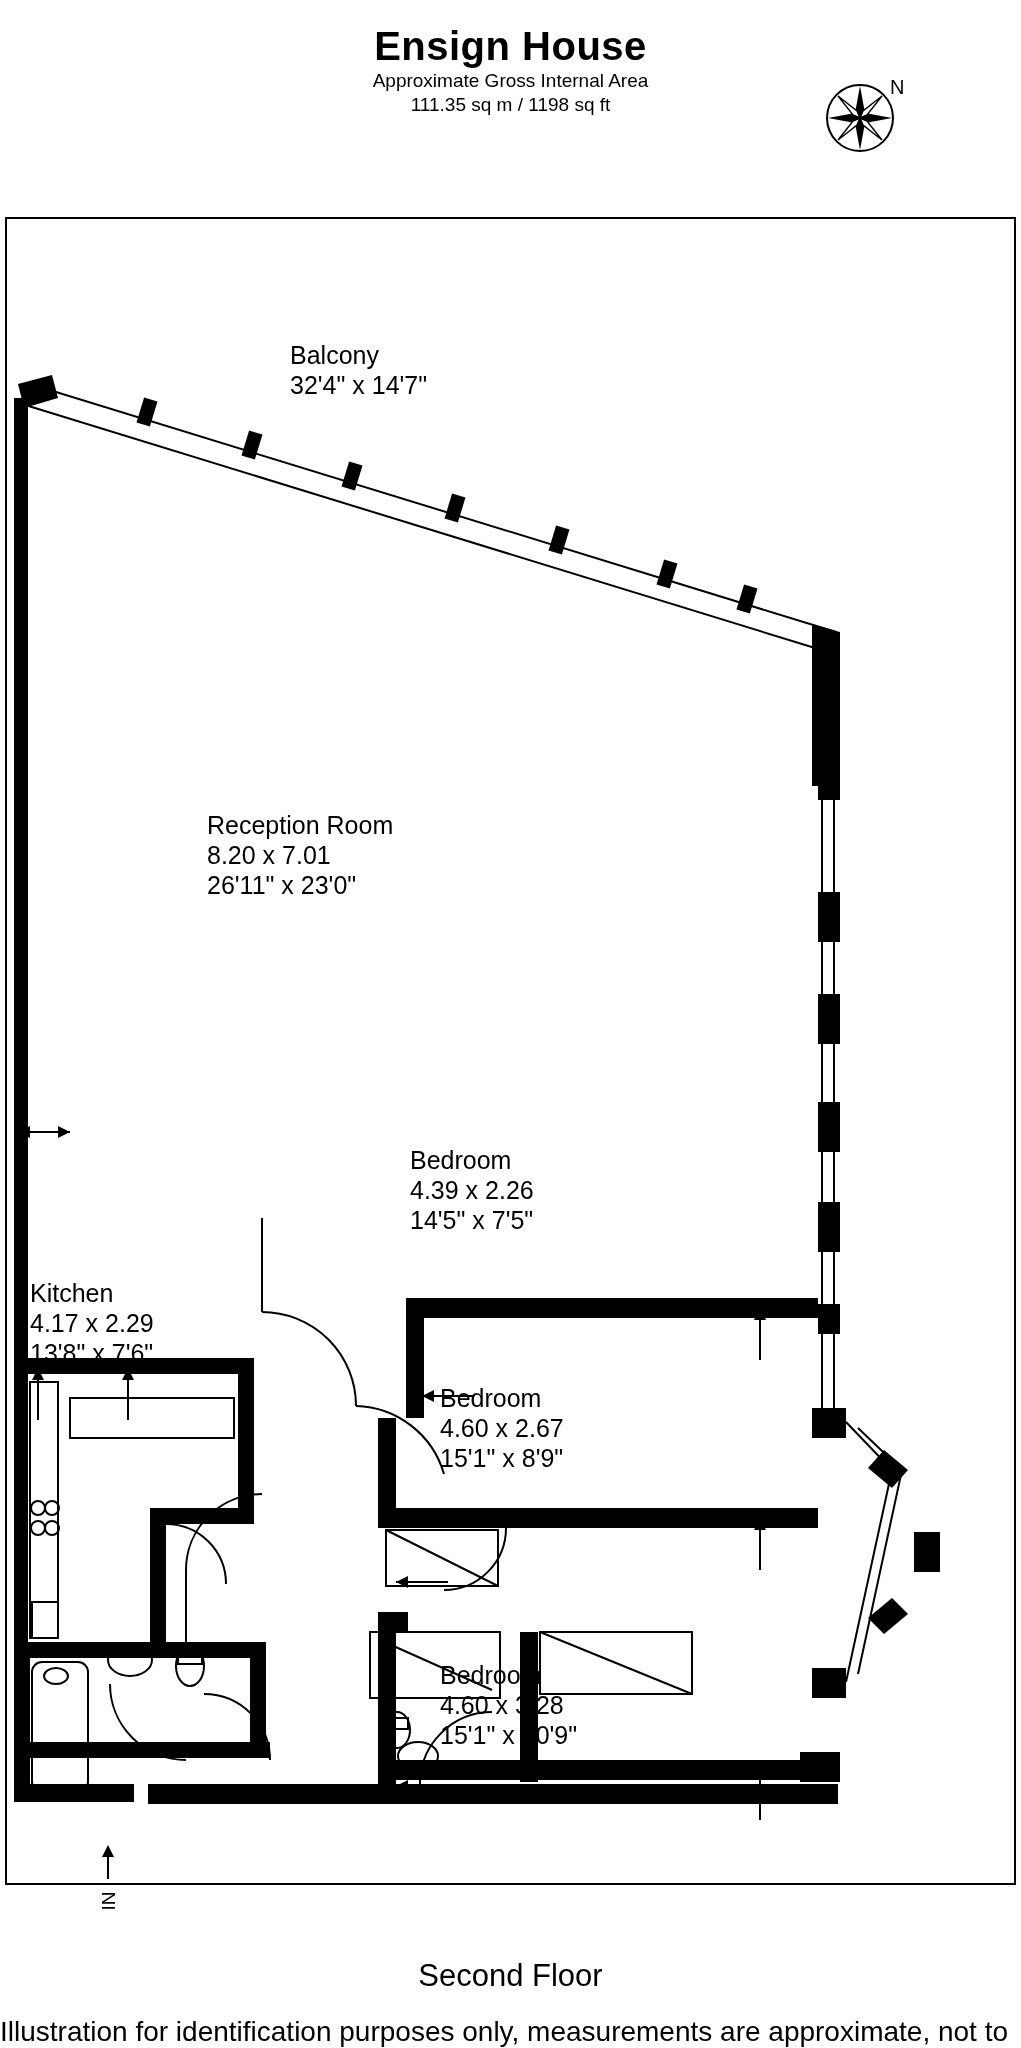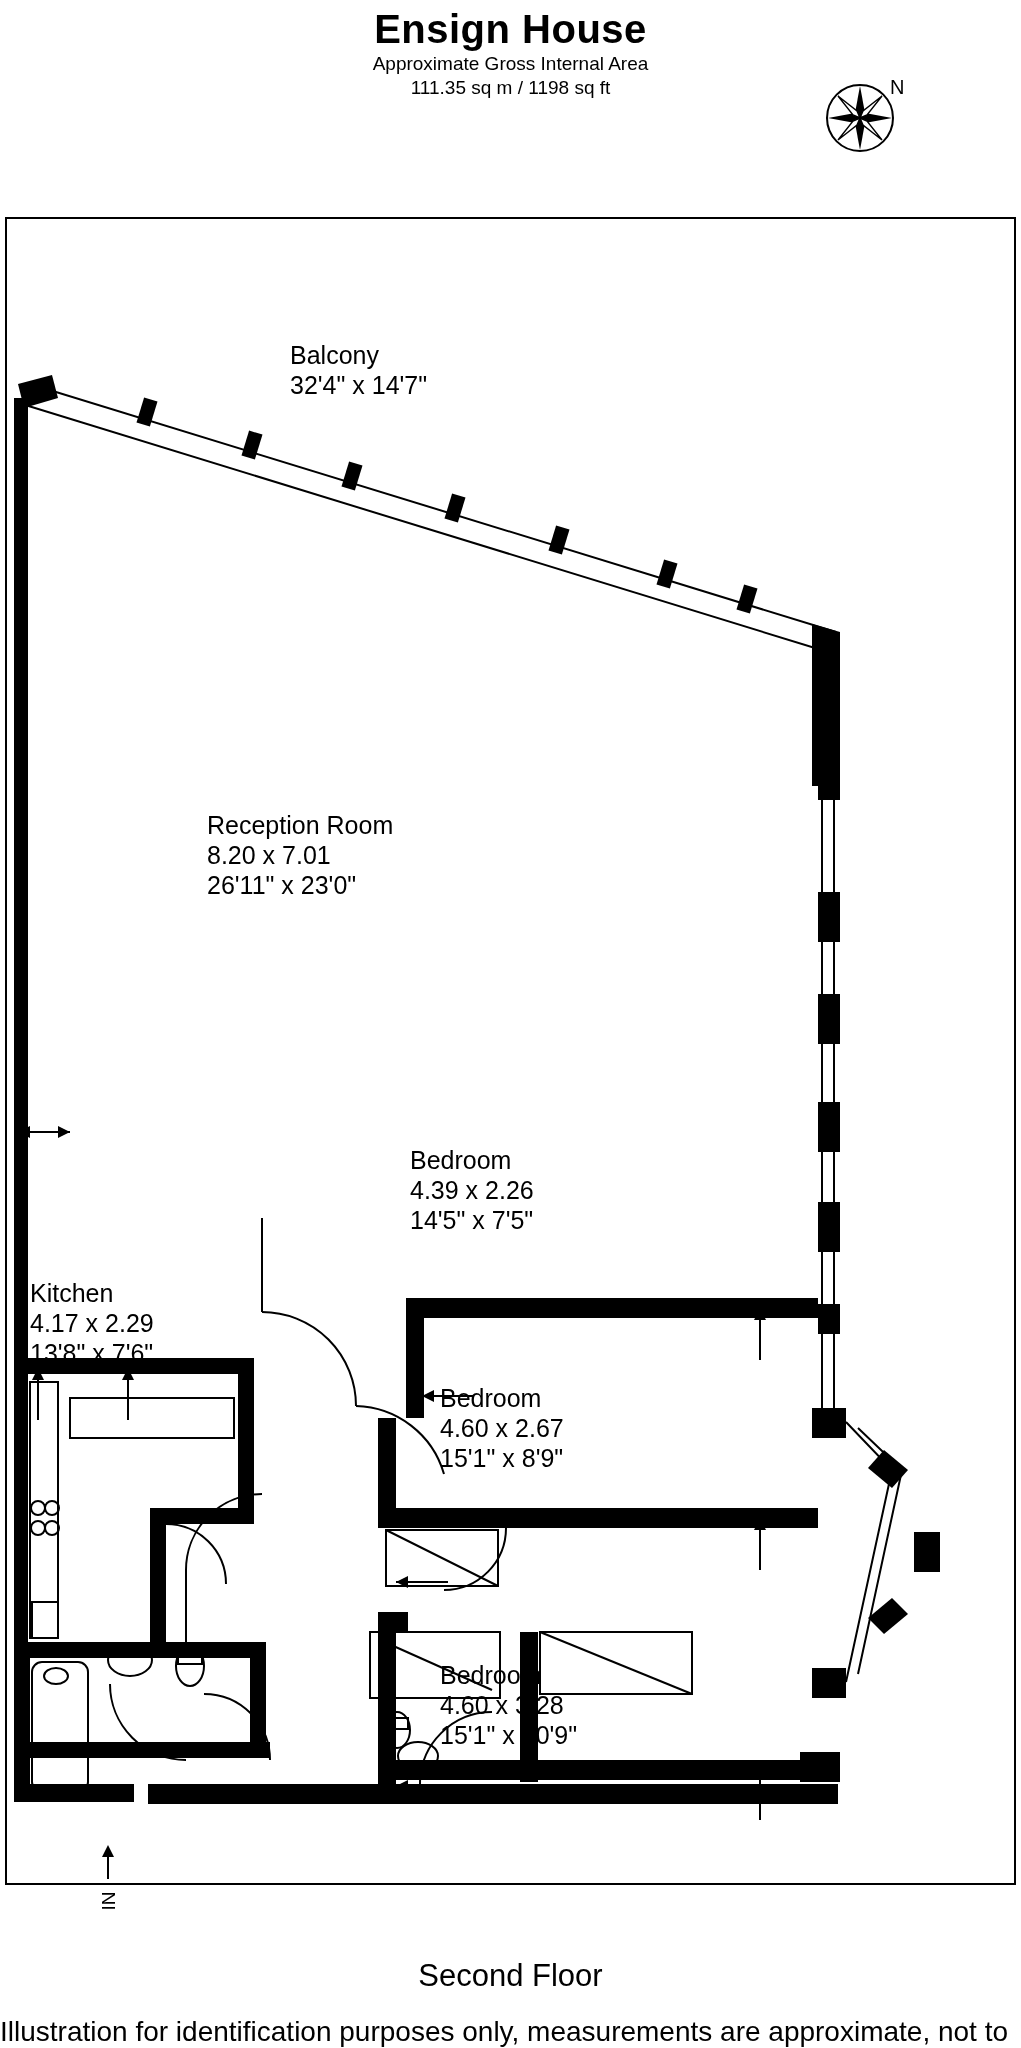--- a/index.html
+++ b/index.html
@@ -20,21 +20,21 @@
   #header {
     position: absolute;
     top: 0; left: 0;
     width: 1021px;
     text-align: center;
   }
   #title {
     font-size: 40px;
     font-weight: bold;
     letter-spacing: 0.5px;
-    margin-top: 6px;
+    margin-top: 23px;
     line-height: 1.15;
   }
   .subtitle {
     font-size: 19px;
     line-height: 1.25;
     font-weight: 400;
   }
 
   
   #compass {

